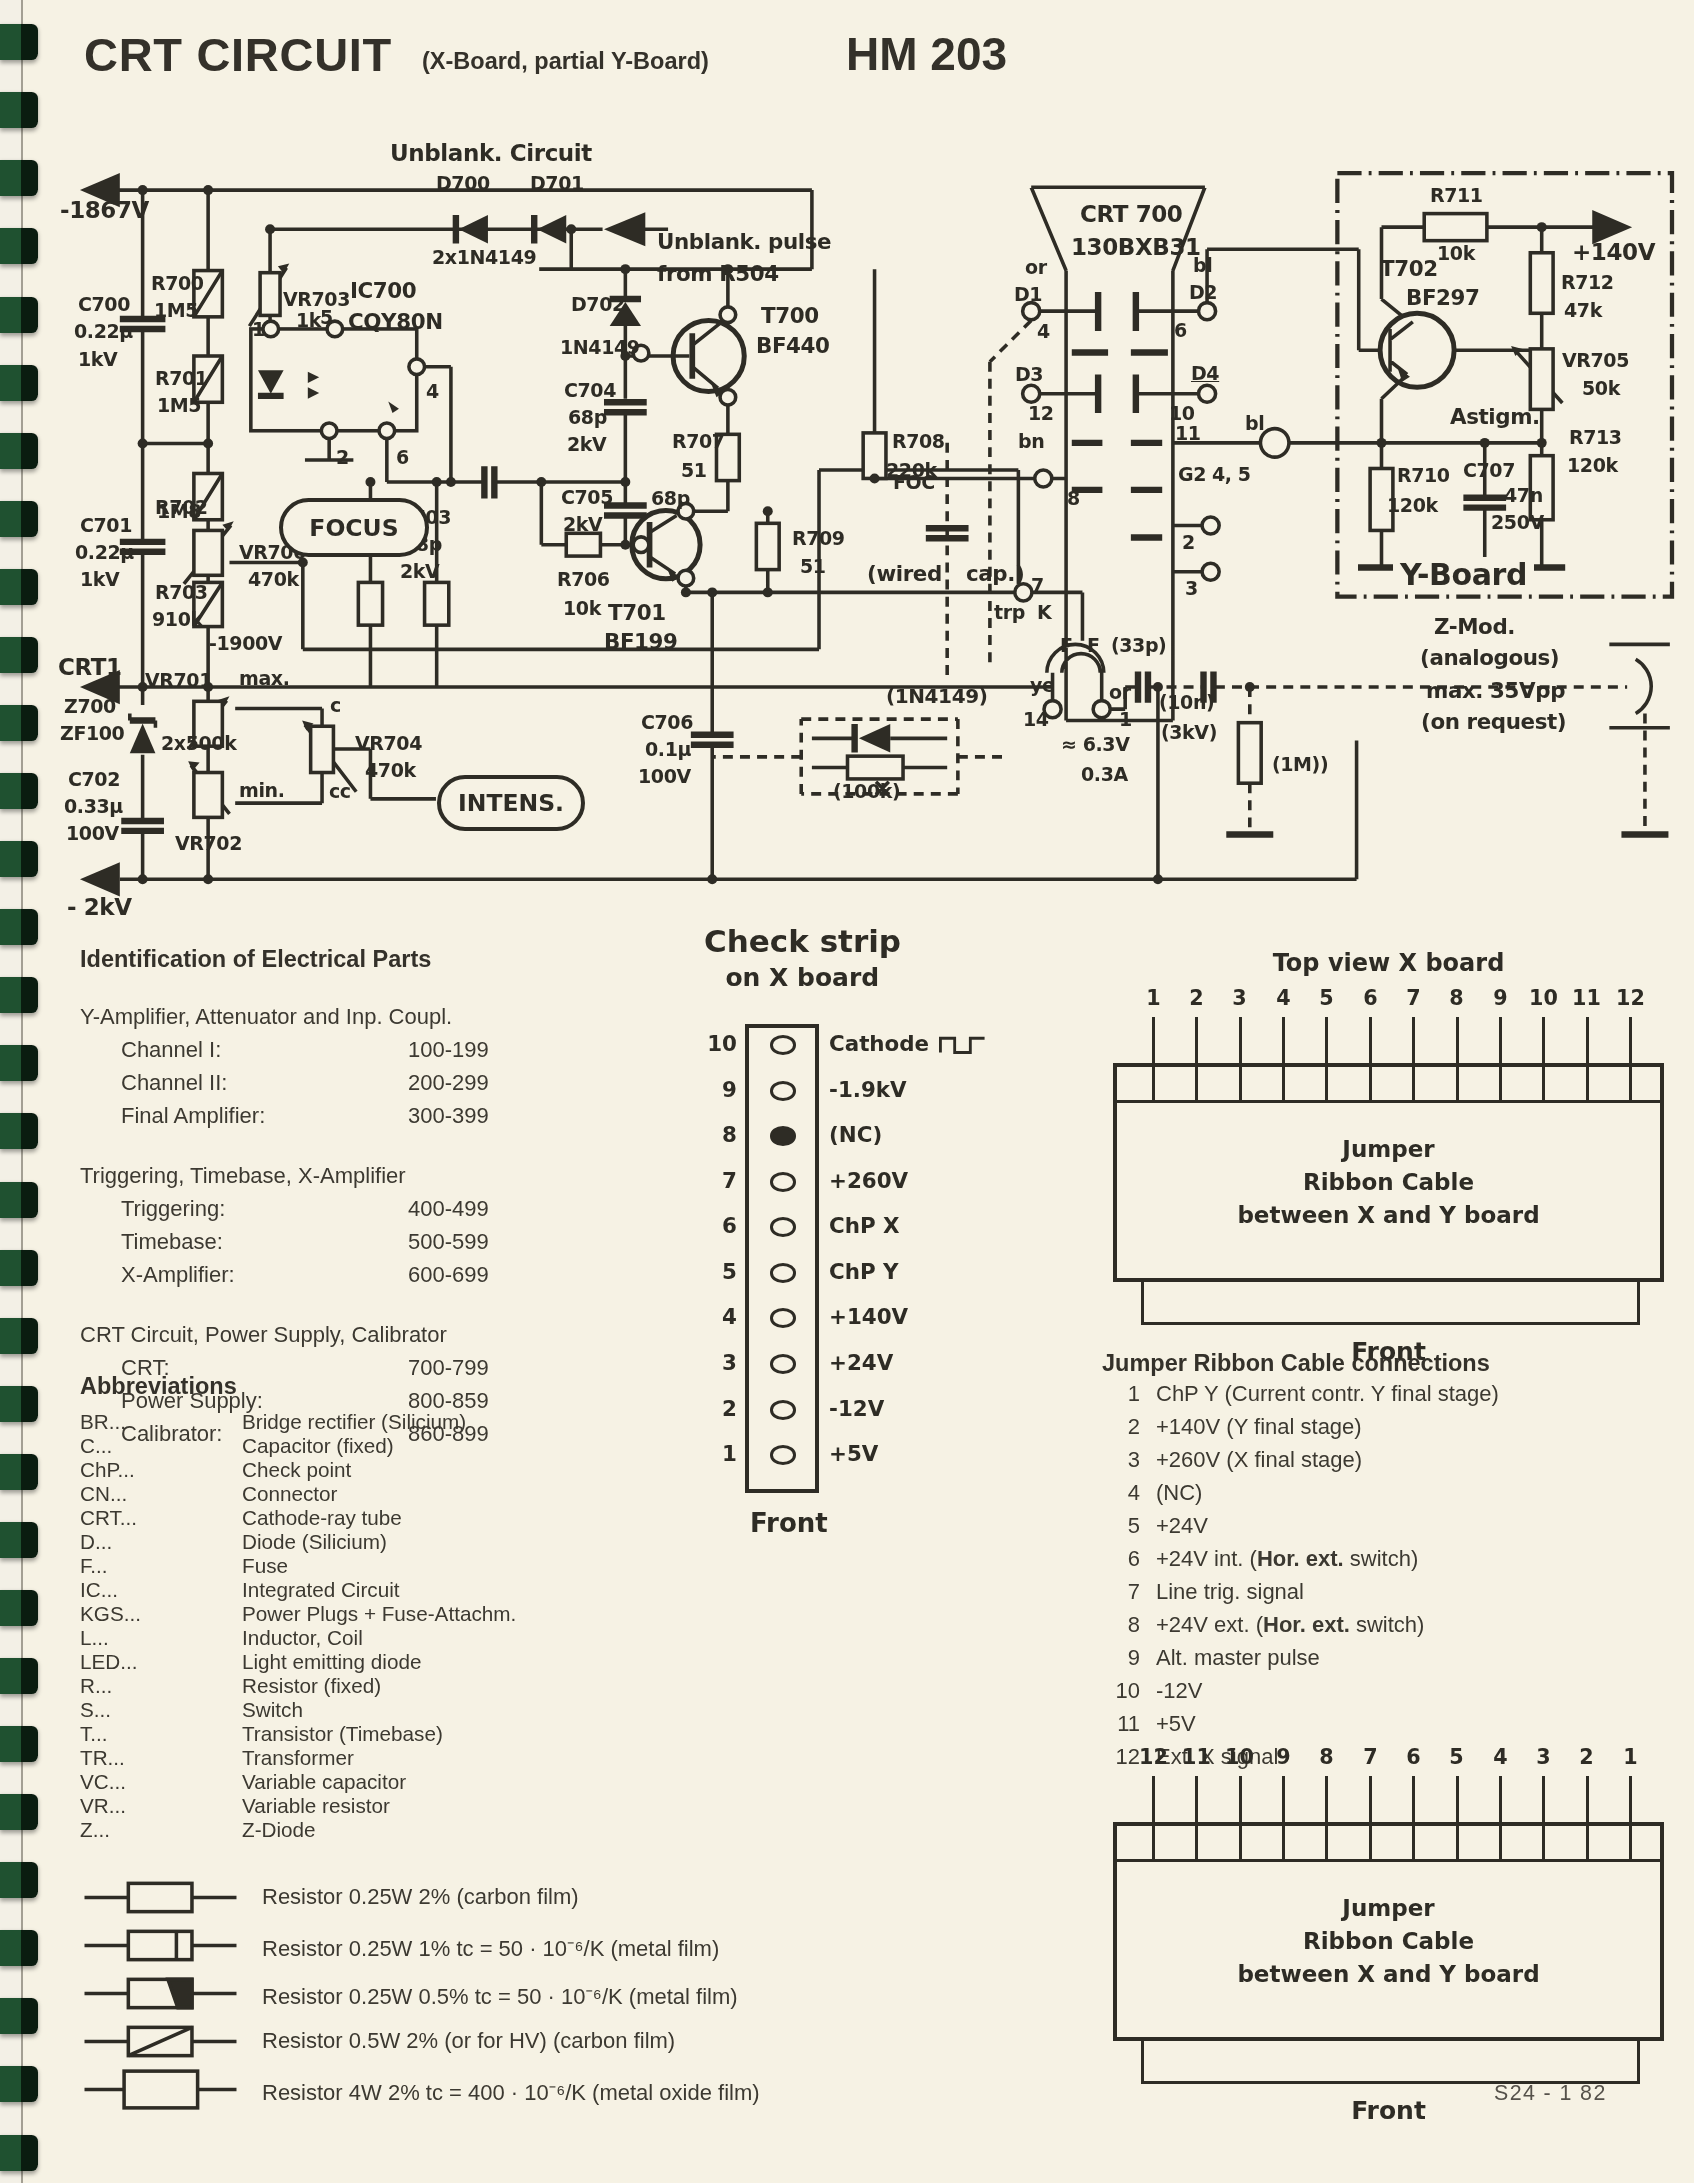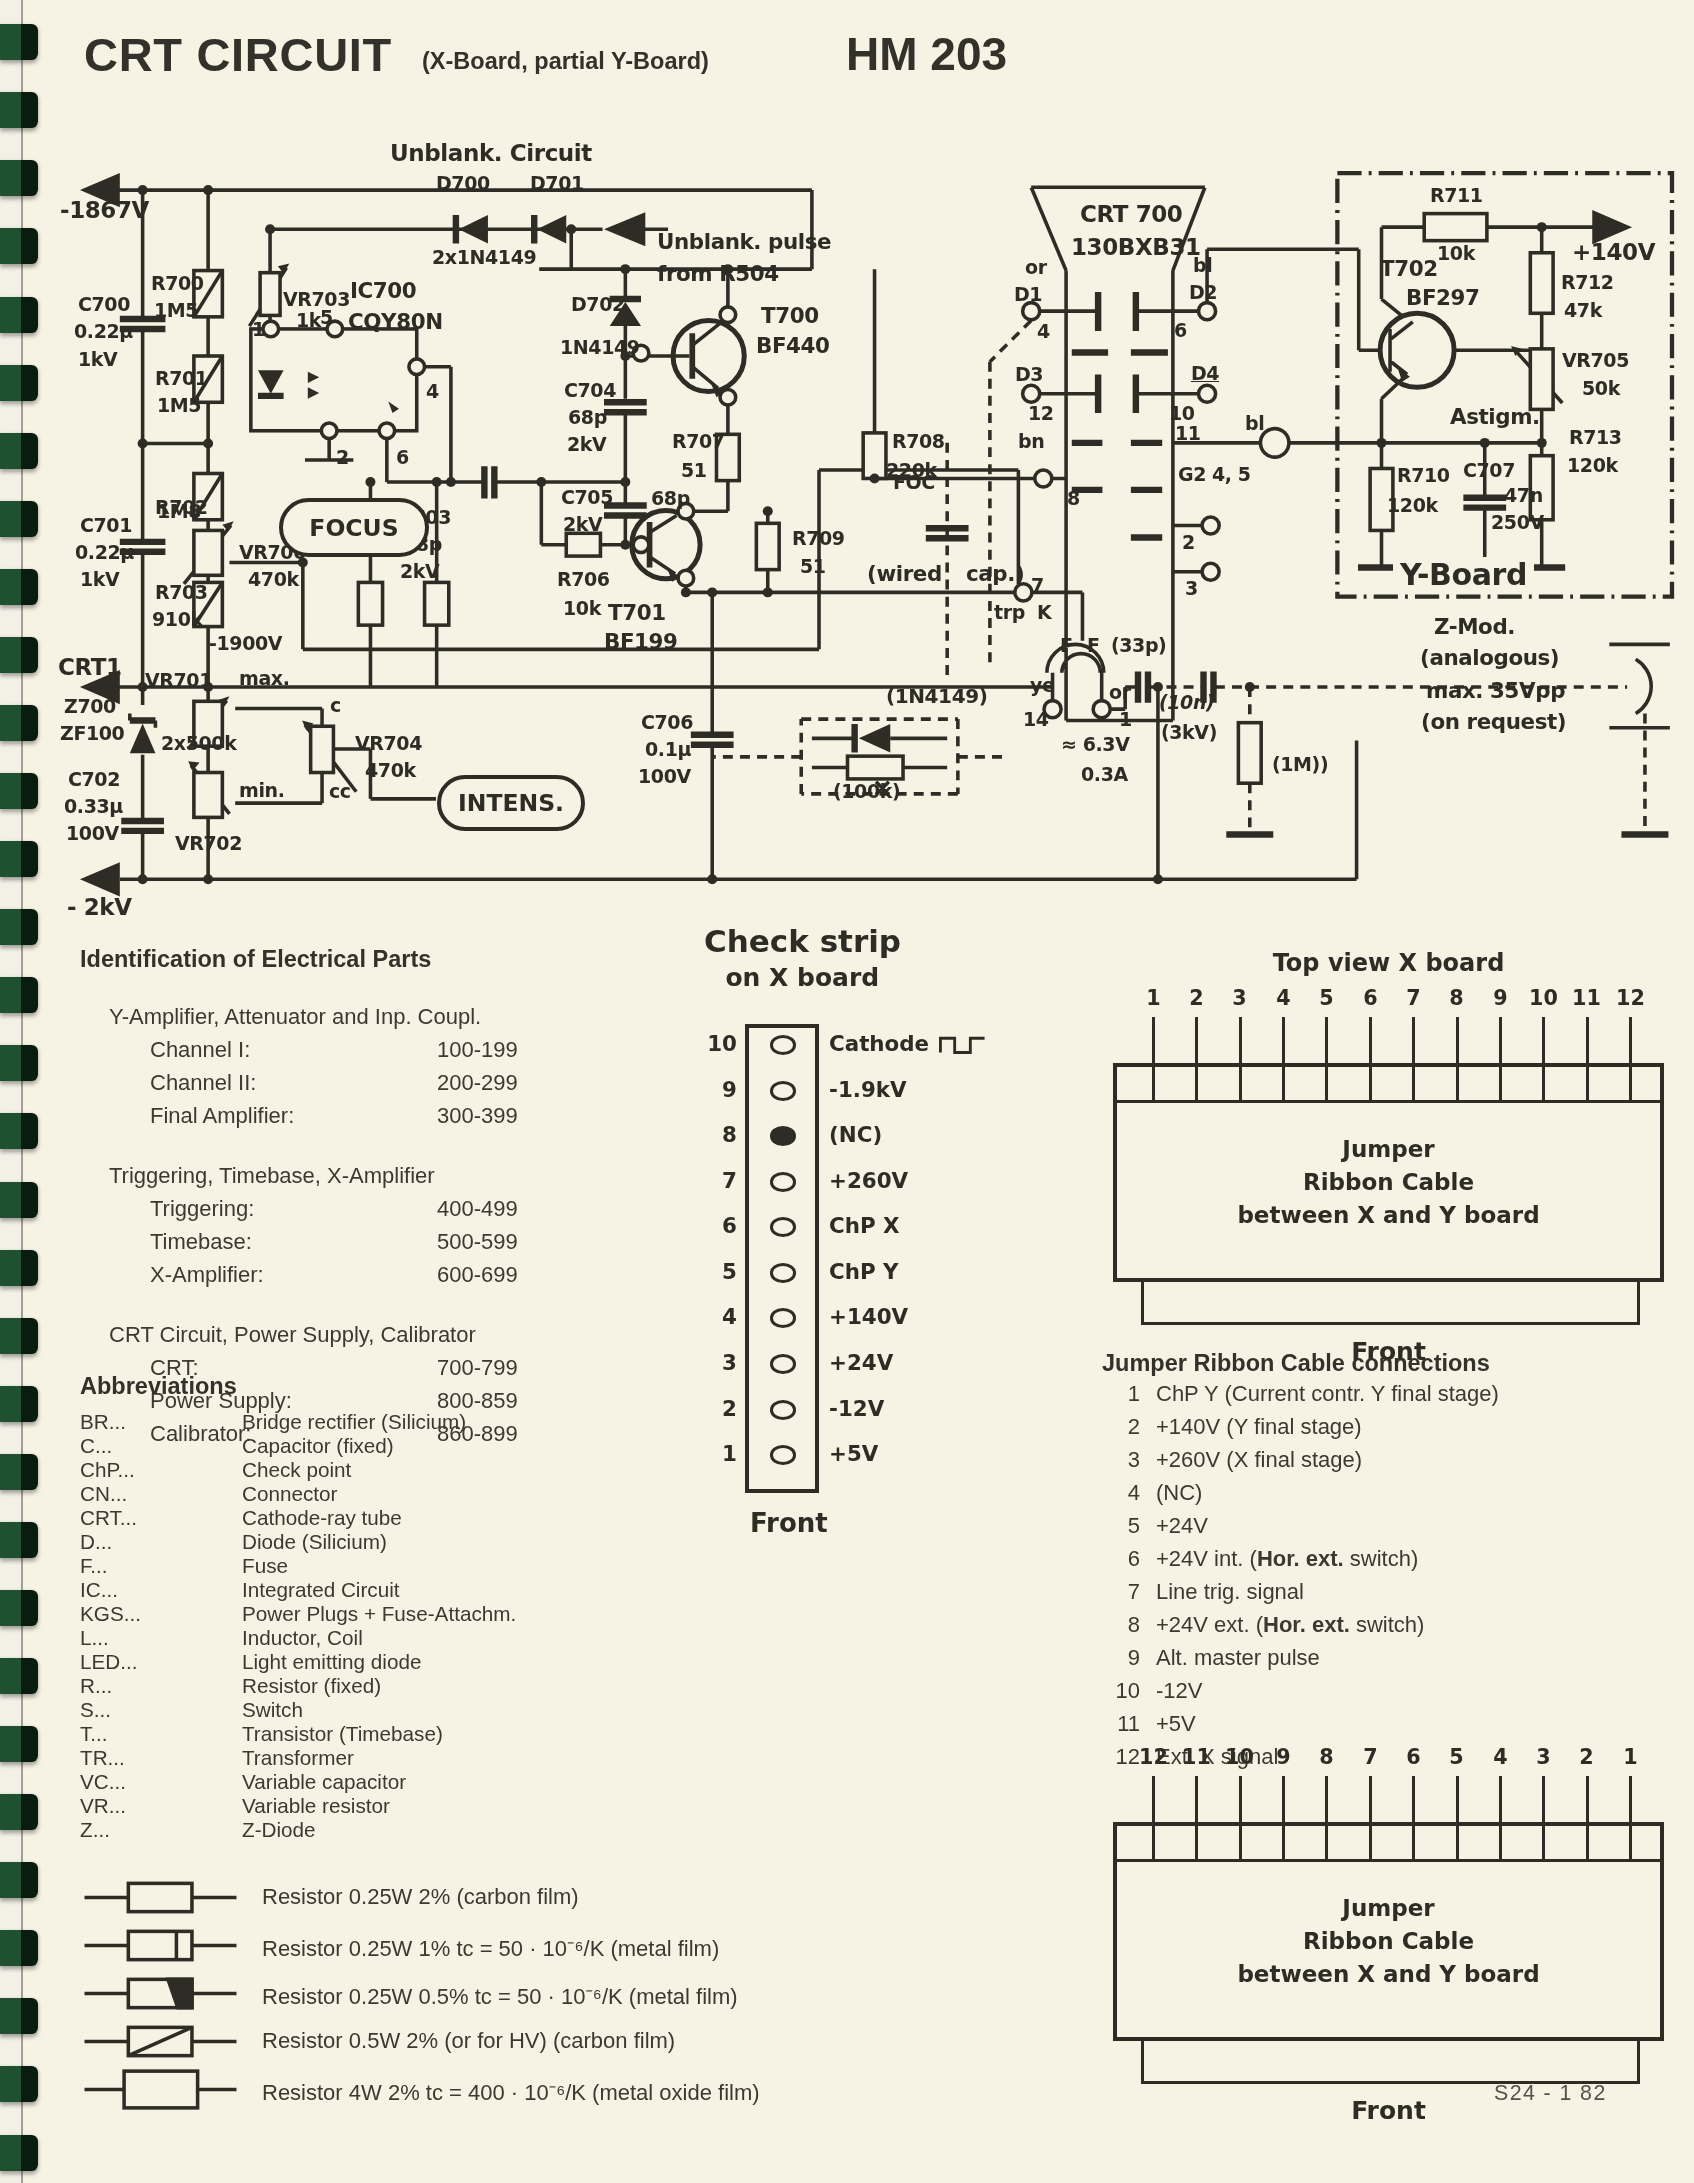--- a/index.html
+++ b/index.html
@@ -17,21 +17,21 @@
   
   .slab{position:absolute;white-space:nowrap;font-family:"DejaVu Sans",sans-serif;
         font-weight:bold;font-size:19px;color:#2e2c25;letter-spacing:-0.4px;}
   .oval{position:absolute;border:4.3px solid #2e2c25;border-radius:43px;background:#f6f2e4;
         display:flex;align-items:center;justify-content:center;
         font-family:"DejaVu Sans",sans-serif;font-weight:bold;font-size:23.5px;color:#2e2c25;}
   svg.schem{position:absolute;left:0;top:0;}
   
   .ident{position:absolute;left:80px;top:946px;width:627px;font-size:22px;color:#3c3931;}
   .ident h3{margin:0 0 5.7px 0;font-size:23.5px;color:#34312a;}
-  .ident .grp{margin-top:27px;margin-left:29px;}
+  .ident .grp{margin-top:27px;}
   .ident .ghead{line-height:33px;}
   .ident .row{position:relative;line-height:33px;padding-left:41px;}
   .ident .val{position:absolute;left:328px;top:0;}
   
   .checkstrip{position:absolute;left:704px;top:923px;width:399px;height:627px;
               font-family:"DejaVu Sans",sans-serif;color:#2e2c25;font-weight:bold;}
   .cs-title{font-size:31px;}
   .cs-sub{font-size:25px;margin:4.3px 0 0 21.4px;}
   .cs-box{position:absolute;left:41px;top:101px;width:66px;height:461px;border:4.3px solid #2e2c25;}
   .cs-rows{position:absolute;left:0;top:108px;width:399px;}
@@ -435,21 +435,21 @@
       <span class="slab" style="left: 1023px; top: 708px;">14</span>
       <span class="slab" style="left: 1109px; top: 681px;">or</span>
       <span class="slab" style="left: 1119px; top: 708px;">1</span>
       <span class="slab" style="left: 1061px; top: 733px;">≈ 6.3V</span>
       <span class="slab" style="left: 1081px; top: 763px;">0.3A</span>
       <span class="slab" style="left: 886px; top: 684px; font-size: 20px;">(1N4149)</span>
       <span class="slab" style="left: 833px; top: 780px;">(100k)</span>
       <span class="slab" style="left: 641px; top: 711px;">C706</span>
       <span class="slab" style="left: 645px; top: 738px;">0.1µ</span>
       <span class="slab" style="left: 638px; top: 765px;">100V</span>
-      <span class="slab" style="left: 1159px; top: 691px; font-style: italic;">(10n)</span>
+      <span class="slab" style="left: 1159px; top: 691px;">(10n)</span>
       <span class="slab" style="left: 1161px; top: 721px;">(3kV)</span>
       <span class="slab" style="left: 1272px; top: 753px;">(1M))</span>
       <span class="slab" style="left: 1434px; top: 614px; font-size: 21.4px;">Z-Mod.</span>
       <span class="slab" style="left: 1420px; top: 645px; font-size: 21.4px;">(analogous)</span>
       <span class="slab" style="left: 1426px; top: 678px; font-size: 21.4px;">max. 35Vpp</span>
       <span class="slab" style="left: 1421px; top: 709px; font-size: 21.4px;">(on request)</span>
       <span class="slab" style="left: 1393px; top: 557px; font-size: 30px; background: rgb(246, 242, 228); padding: 0px 7.1px;">Y-Board</span>
       <span class="slab" style="left: 1430px; top: 184px;">R711</span>
       <span class="slab" style="left: 1437px; top: 242px;">10k</span>
       <span class="slab" style="left: 1380px; top: 256px; font-size: 21.4px;">T702</span>

